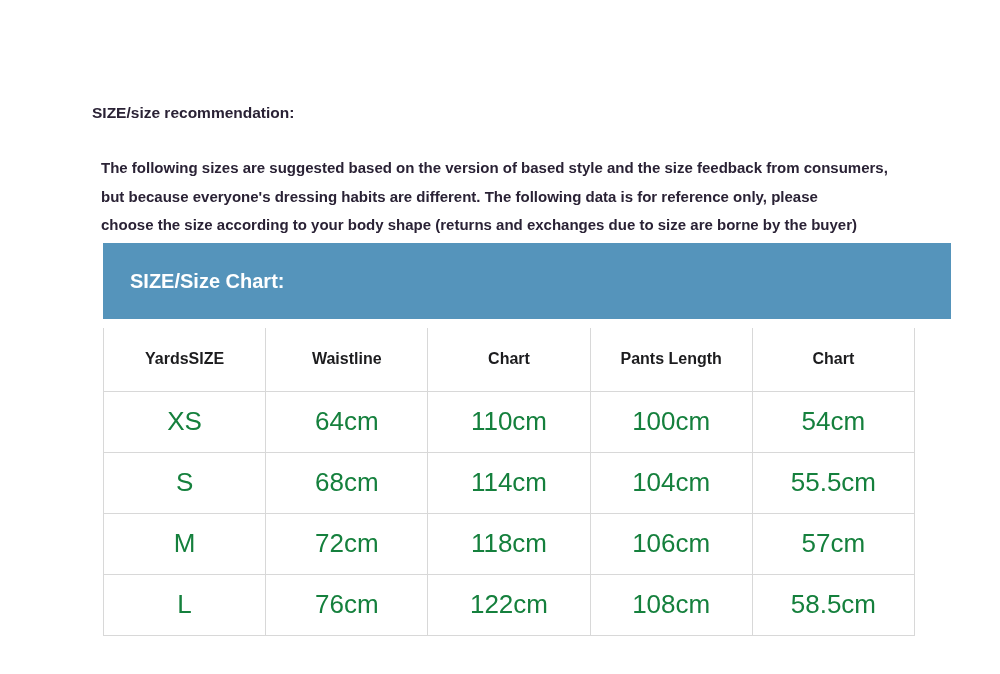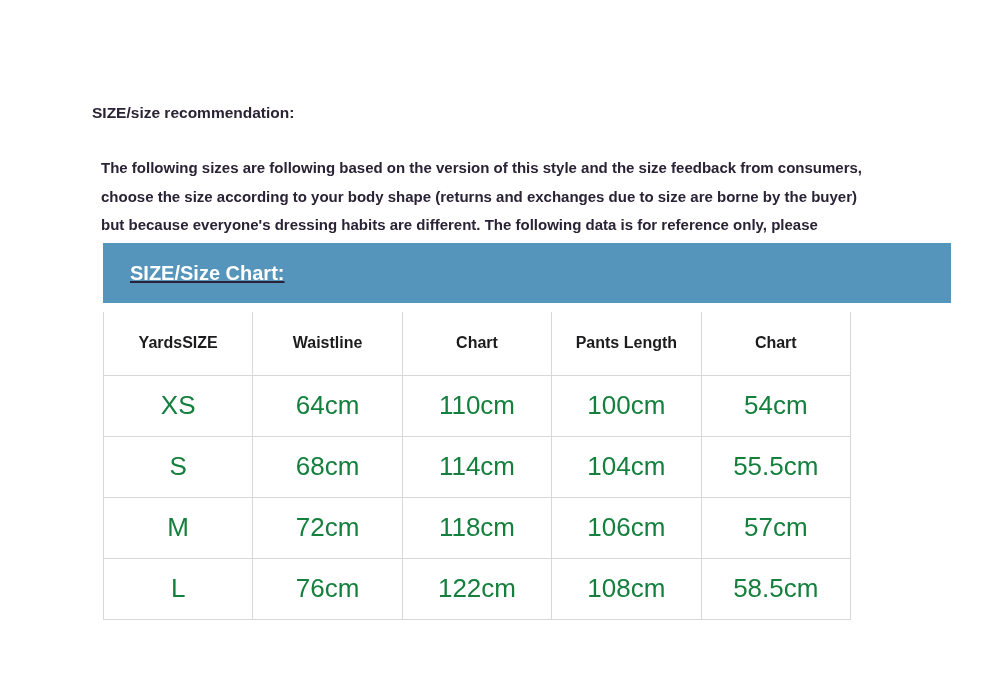--- a/index.html
+++ b/index.html
@@ -31,34 +31,33 @@
   }
   .description .line { white-space: nowrap; }
 
   .size-chart {
     position: absolute;
     left: 67px;
     top: 207px;
     width: 866px;
   }
   .title-bar {
-    height: 60px;
+    height: 76px;
     background: #5594bb;
     display: flex;
     align-items: center;
     padding-left: 18px;
-    text-decoration: underline;
   }
   .title-bar .title {
     color: #ffffff;
     font-size: 20px;
     font-weight: bold;
   }
   table.chart {
-    width: 748px;
+    width: 812px;
     border-collapse: collapse;
     table-layout: fixed;
     background: #ffffff;
   }
   table.chart th, table.chart td {
     border: 1px solid #d8d8d8;
     text-align: center;
     vertical-align: middle;
     width: 20%;
   }
@@ -75,23 +74,23 @@
     font-weight: normal;
     color: #15803d;
   }
 </style>
 </head>
 <body>
 
 <div class="heading">SIZE/size recommendation:</div>
 
 <div class="description">
-  <div class="line">The following sizes are following based on the version of this style and the size feedback from consumers,</div>
+  <div class="line">The following sizes are suggested based on the version of based style and the size feedback from consumers,</div>
+  <div class="line">but because everyone's dressing habits are different. The following data is for reference only, please</div>
   <div class="line">choose the size according to your body shape (returns and exchanges due to size are borne by the buyer)</div>
-  <div class="line">but because everyone's dressing habits are different. The following data is for reference only, please</div>
 </div>
 
 <div class="size-chart">
   <div class="title-bar">
     <span class="title">SIZE/Size Chart:</span>
   </div>
   <table class="chart">
     <thead>
       <tr>
         <th>YardsSIZE</th>

